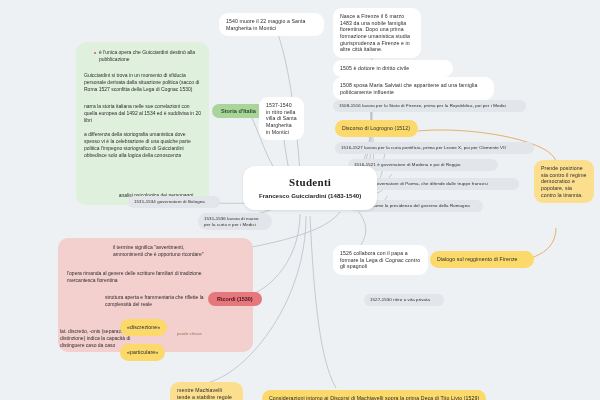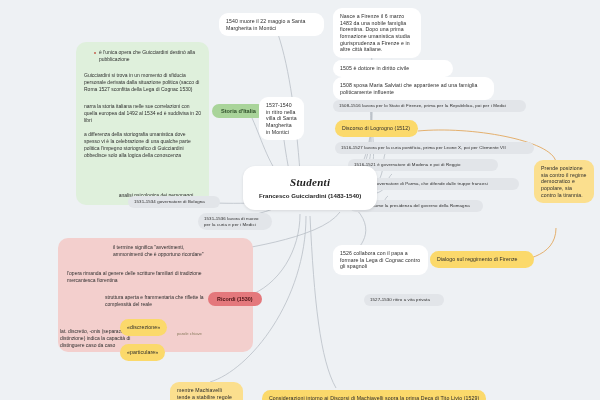--- a/index.html
+++ b/index.html
@@ -73,21 +73,20 @@
   #center-node {
     position: absolute;
     background: #ffffff;
     border-radius: 12px;
     text-align: center;
     padding: 10px 16px;
     box-shadow: 0 1px 3px rgba(0,0,0,0.10);
   }
   #center-title {
     font-family: "Liberation Serif", serif;
-    font-style: italic;
     font-weight: bold;
     font-size: 11px;
     color: #1d1d1d;
     letter-spacing: 0.3px;
   }
   #center-sub {
     margin-top: 4px;
     font-size: 6.1px;
     font-weight: bold;
     color: #1d1d1d;

